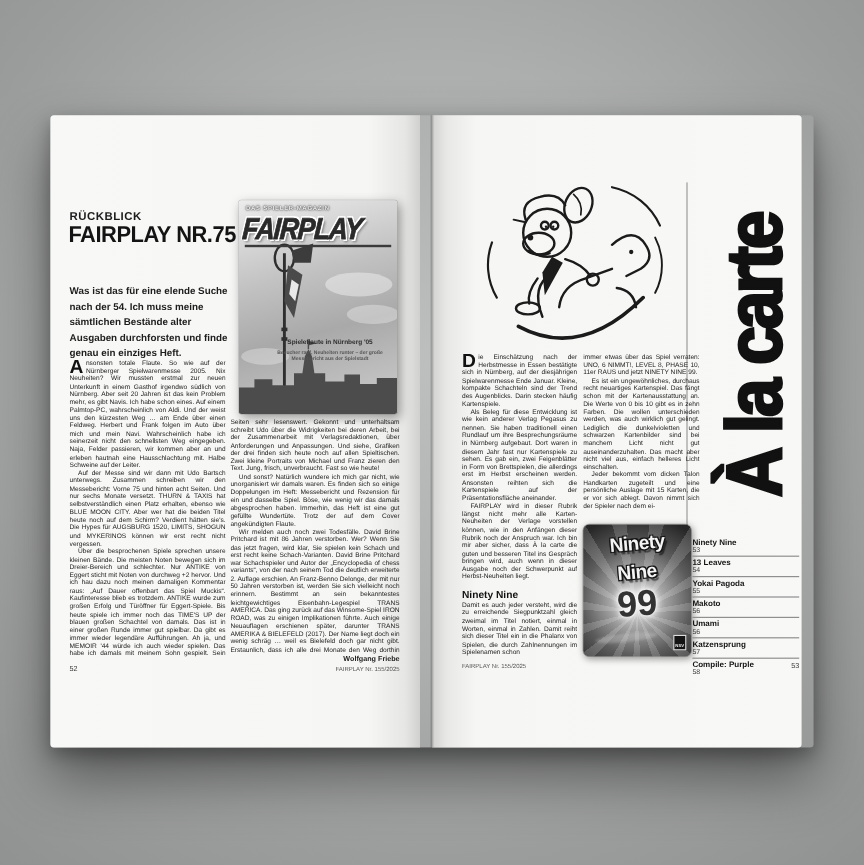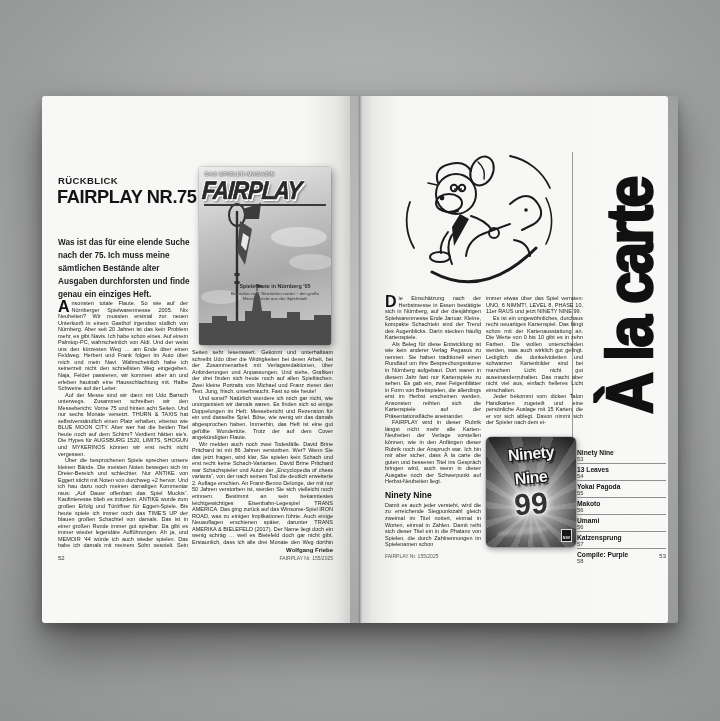--- a/index.html
+++ b/index.html
@@ -90,21 +90,21 @@
   .pagenum-right{position:absolute;left:126px;top:457px;width:180px;text-align:right;font-size:6px;color:#3a3a3a;}
 </style>
 </head>
 <body>
 
 <div class="spread">
 
   <div class="page left">
     <div class="kicker">RÜCKBLICK</div>
     <div class="title">FAIRPLAY NR.75</div>
-    <div class="intro">Was ist das für eine elende Suche nach der 75. Ich muss meine sämtlichen Bestände alter Ausgaben durchforsten und finde genau ein einziges Heft.</div>
+    <div class="intro">Was ist das für eine elende Suche nach der 54. Ich muss meine sämtlichen Bestände alter Ausgaben durchforsten und finde genau ein einziges Heft.</div>
 
     <div class="cover">
       <svg class="cover-art" viewBox="0 0 132 178" xmlns="http://www.w3.org/2000/svg">
         <ellipse cx="100" cy="70" rx="28" ry="10" fill="#ffffff" opacity="0.4"></ellipse>
         <ellipse cx="112" cy="95" rx="22" ry="8" fill="#ffffff" opacity="0.32"></ellipse>
         <ellipse cx="22" cy="130" rx="20" ry="7" fill="#ffffff" opacity="0.3"></ellipse>
         <line x1="38" y1="44" x2="38" y2="170" stroke="#2f2f2f" stroke-width="2.4"></line>
         <rect x="35.5" y="106" width="5" height="3" fill="#2f2f2f"></rect>
         <rect x="35.5" y="114" width="5" height="3" fill="#2f2f2f"></rect>
         <ellipse cx="38" cy="48" rx="8" ry="11" fill="none" stroke="#2f2f2f" stroke-width="2"></ellipse>

